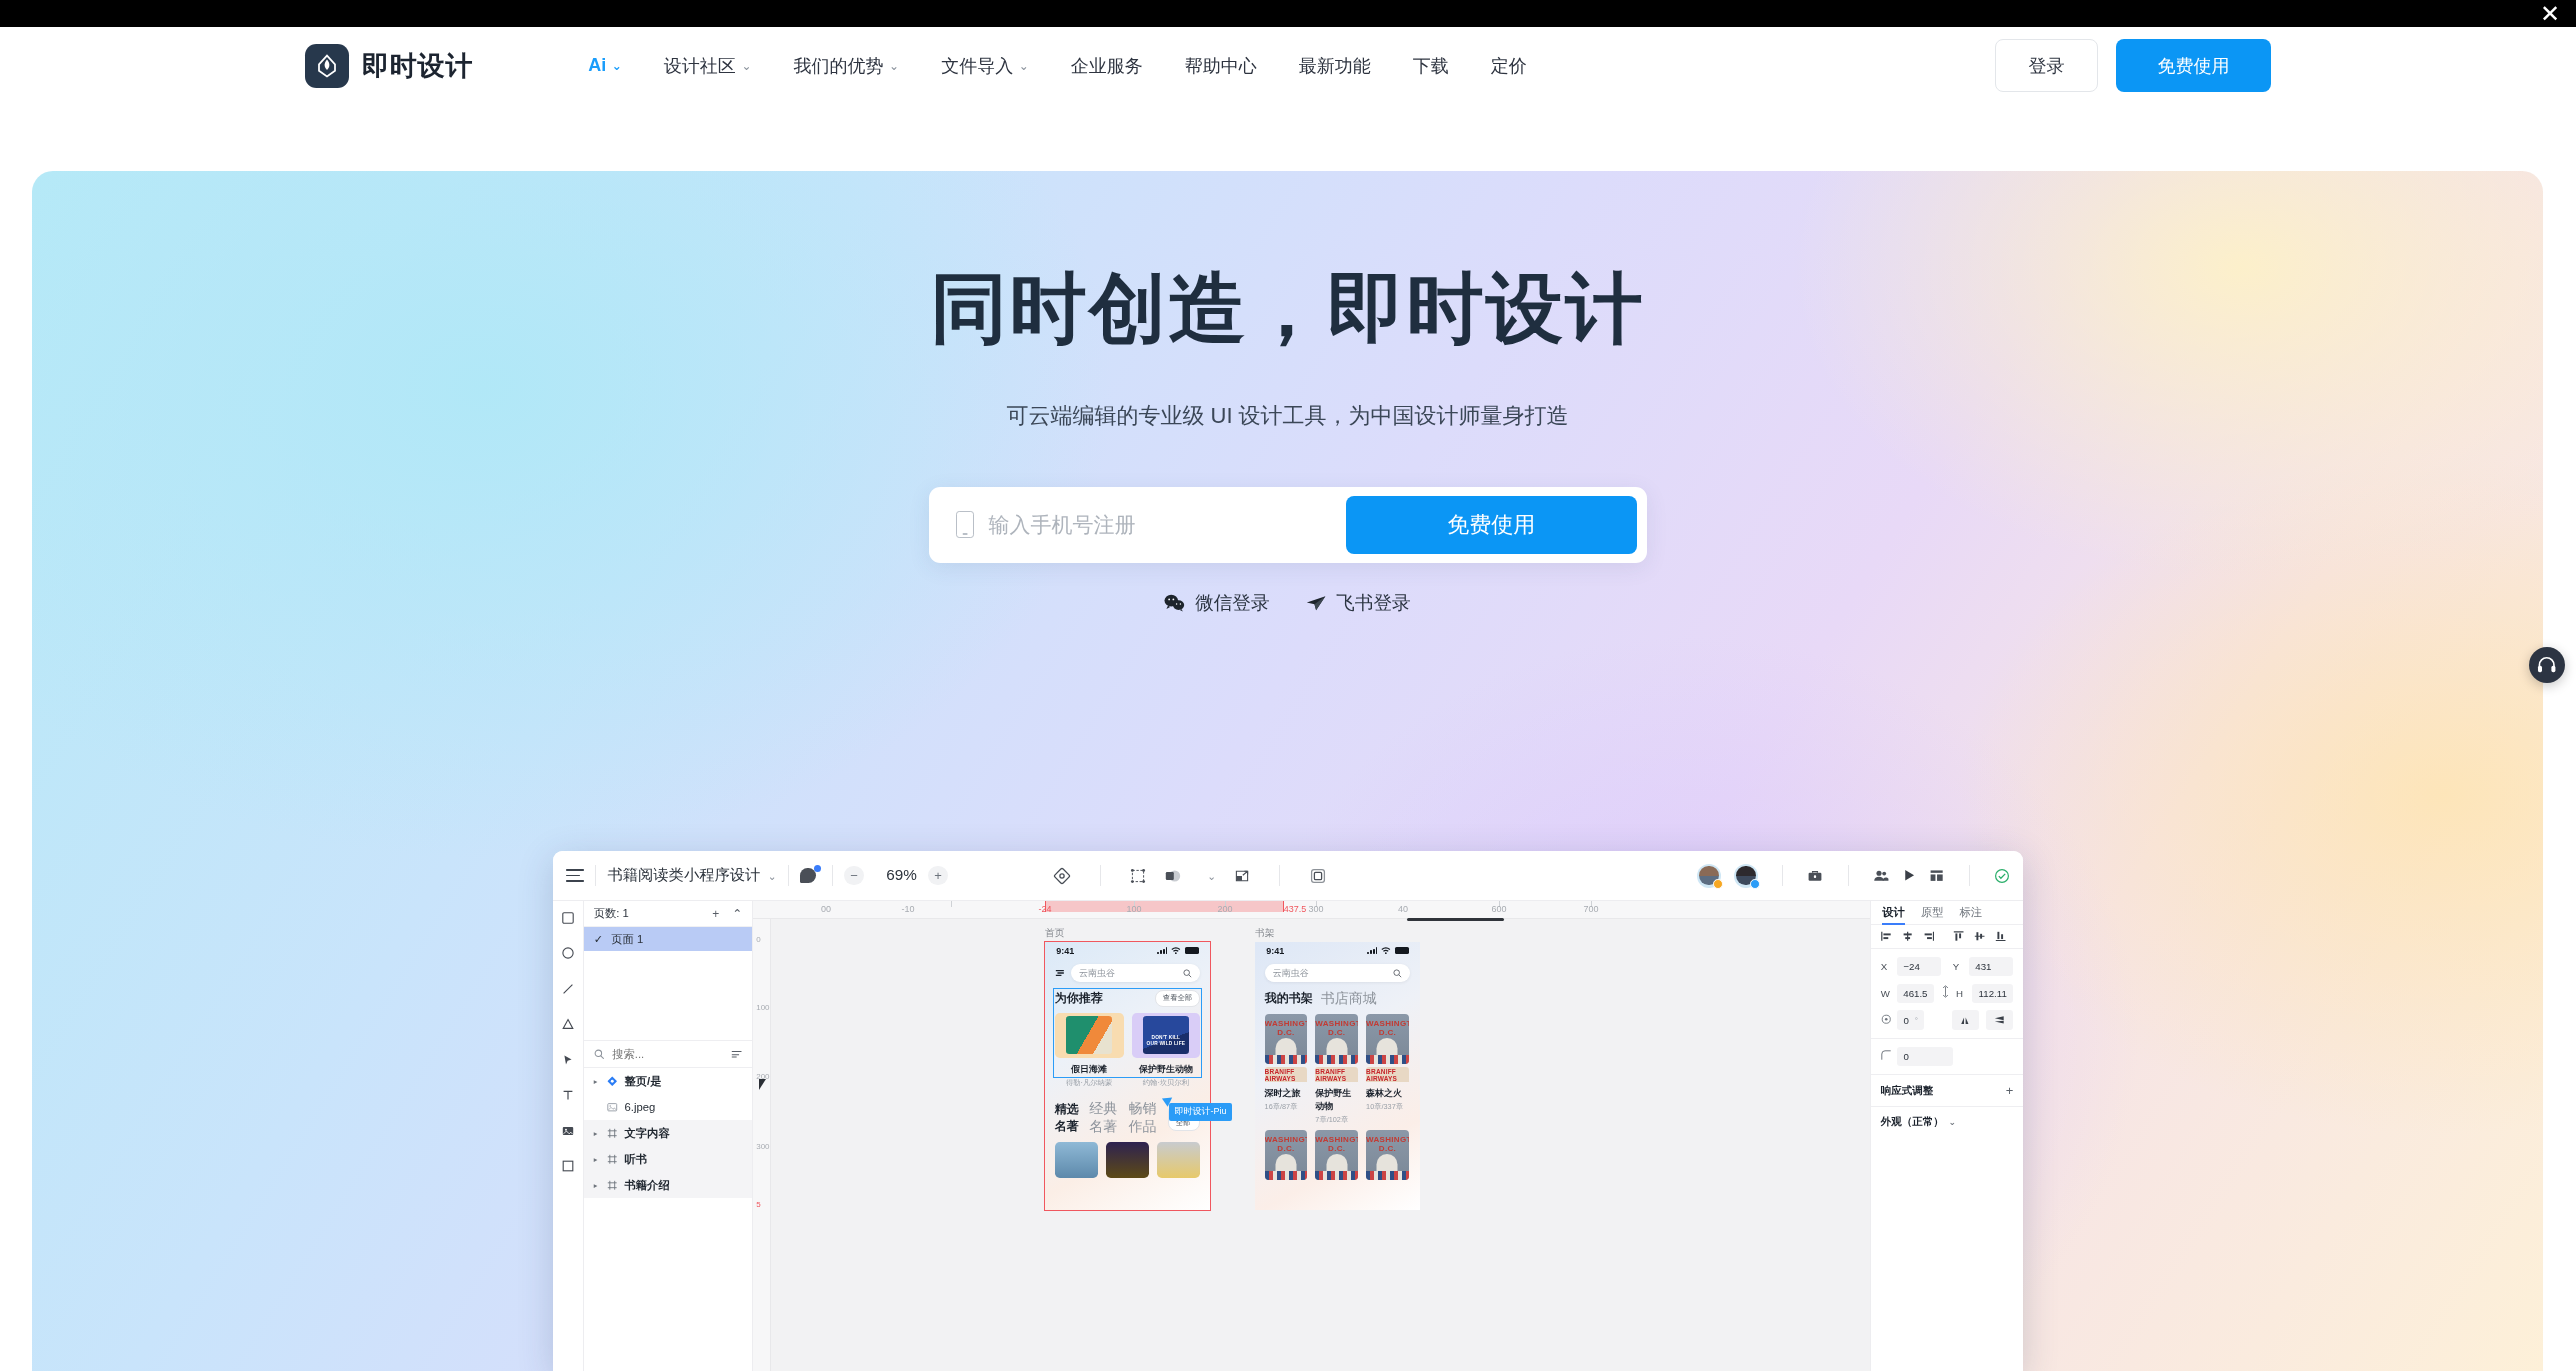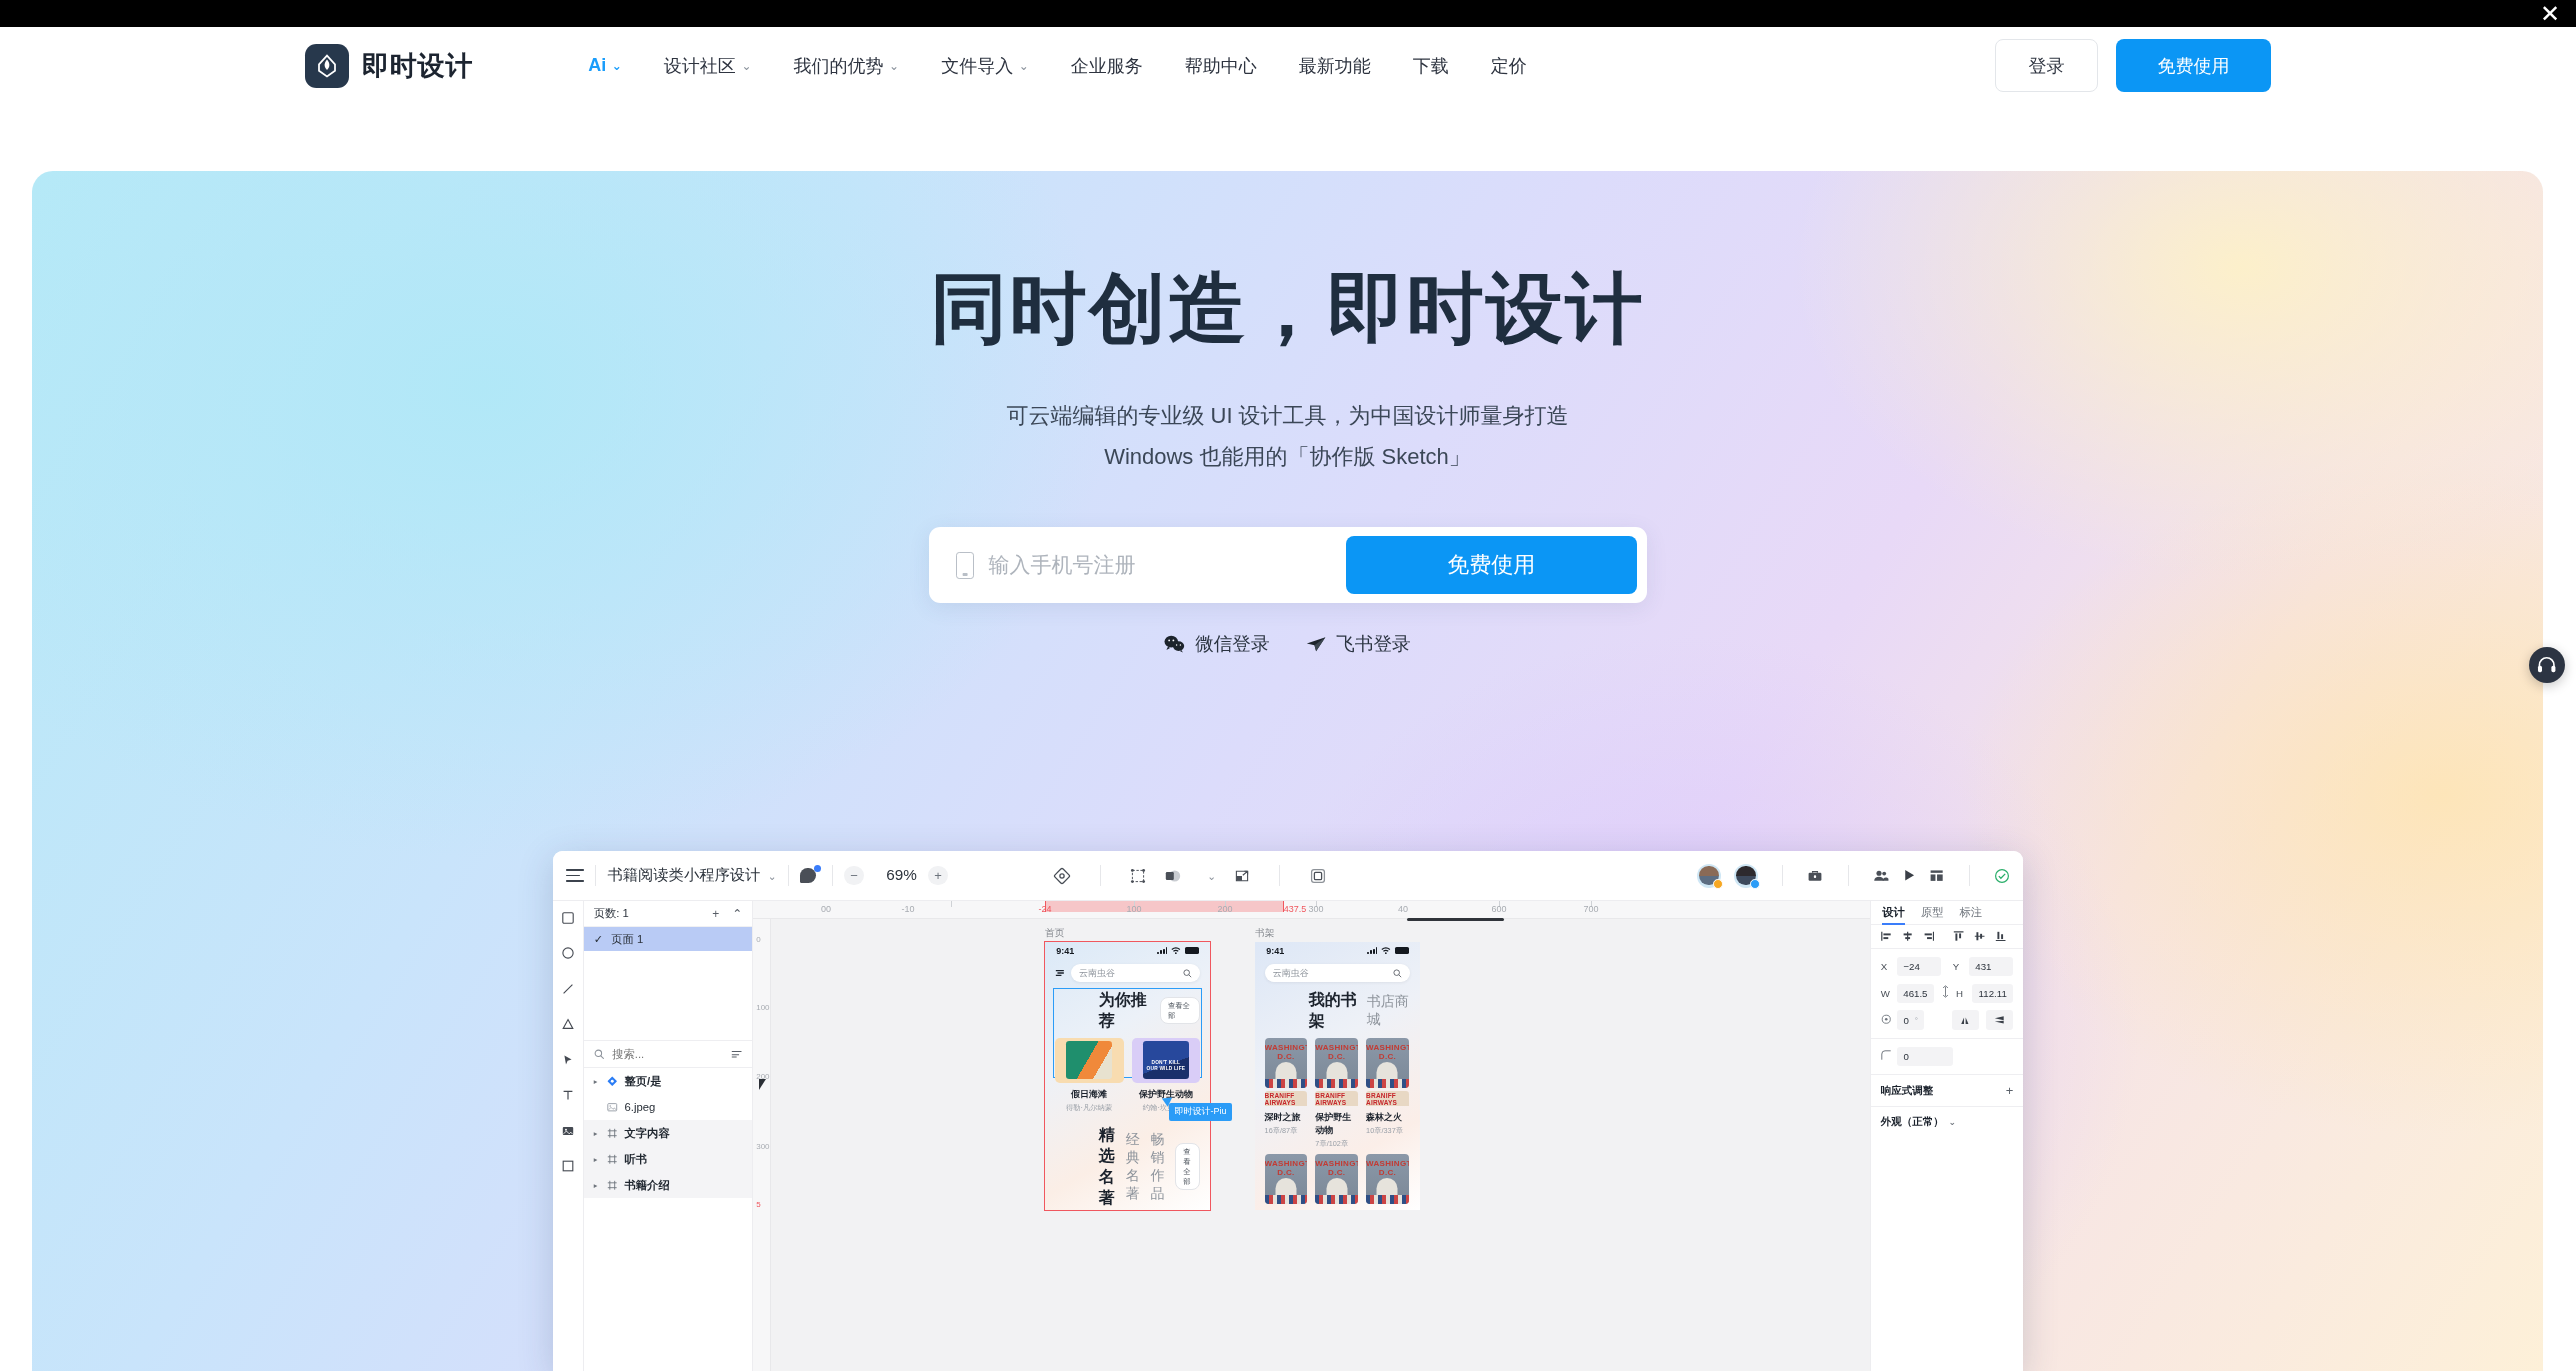--- a/index.html
+++ b/index.html
@@ -159,21 +159,21 @@
   .ab.sel { outline: 1.6px solid #f0575e; }
 
   .ph-status { height: 18px; display: flex; align-items: center; justify-content: space-between; padding: 0 11.3px; font-size: 9px; font-weight: 700; color: #13181f; }
   .ph-sigs { display: flex; align-items: center; gap: 4px; }
   .bars { display: flex; align-items: flex-end; gap: 1.2px; height: 7.3px; }
   .bars i { width: 1.6px; background: #13181f; display: block; border-radius: 0.8px; }
   .batt { width: 13.7px; height: 7.3px; border-radius: 1.6px; background: #13181f; }
   .ph-search { margin: 4.8px 9.7px 0; height: 18px; display: flex; align-items: center; gap: 6.5px; }
   .ph-searchbox { flex: 1; height: 18px; border-radius: 9px; background: #fff; display: flex; align-items: center; justify-content: space-between; padding: 0 8px; font-size: 9px; color: #8e949c; box-shadow: 0 0.8px 3.2px rgba(0,0,0,0.07); }
   .ph-sec { margin: 7.3px 9.7px 0; display: flex; align-items: center; gap: 8px; }
-  .ph-sec .t1 { font-size: 16px; font-weight: 700; color: #1b222c; margin-left: 44px; }
+  .ph-sec .t1 { font-size: 12px; font-weight: 700; color: #1b222c; }
   .ph-sec .t2 { font-size: 14px; color: #8e949c; }
   .pill { margin-left: auto; font-size: 7.3px; color: #4b525b; border: 0.8px solid #e2e4e8; border-radius: 8px; padding: 2.4px 7.3px; background: #fff; }
   .cards { display: flex; gap: 8px; margin: 6.5px 9.7px 0; }
   .card { flex: 1; }
   .cover { height: 45px; border-radius: 4.8px; position: relative; overflow: hidden; }
   .cname { font-size: 9px; font-weight: 700; color: #1b222c; text-align: center; margin-top: 4.8px; }
   .cauth { font-size: 7.3px; color: #9aa0a8; text-align: center; margin-top: 2.4px; }
   .hl-box { position: absolute; border: 1.2px solid #2b9cf7; pointer-events: none; }
 
   .dc { height: 50px; border-radius: 4px; background: linear-gradient(#8b98a8, #7b8897); position: relative; overflow: hidden; }
@@ -265,21 +265,20 @@
   <div class="header-actions">
     <div class="btn-login">登录</div>
     <div class="btn-free">免费使用</div>
   </div>
 </div>
 
 <div class="hero">
   <div class="hero-title">同时创造，即时设计</div>
   <div class="hero-sub">
     <div>可云端编辑的专业级 UI 设计工具，为中国设计师量身打造</div>
-    <div>Windows 也能用的「协作版 Sketch」</div>
   </div>
 
   <div class="signup">
     <div class="phone-icon"></div>
     <input class="signup-input" placeholder="输入手机号注册" style="">
     <button class="signup-btn">免费使用</button>
   </div>
 
   <div class="social">
     <div class="social-item">

